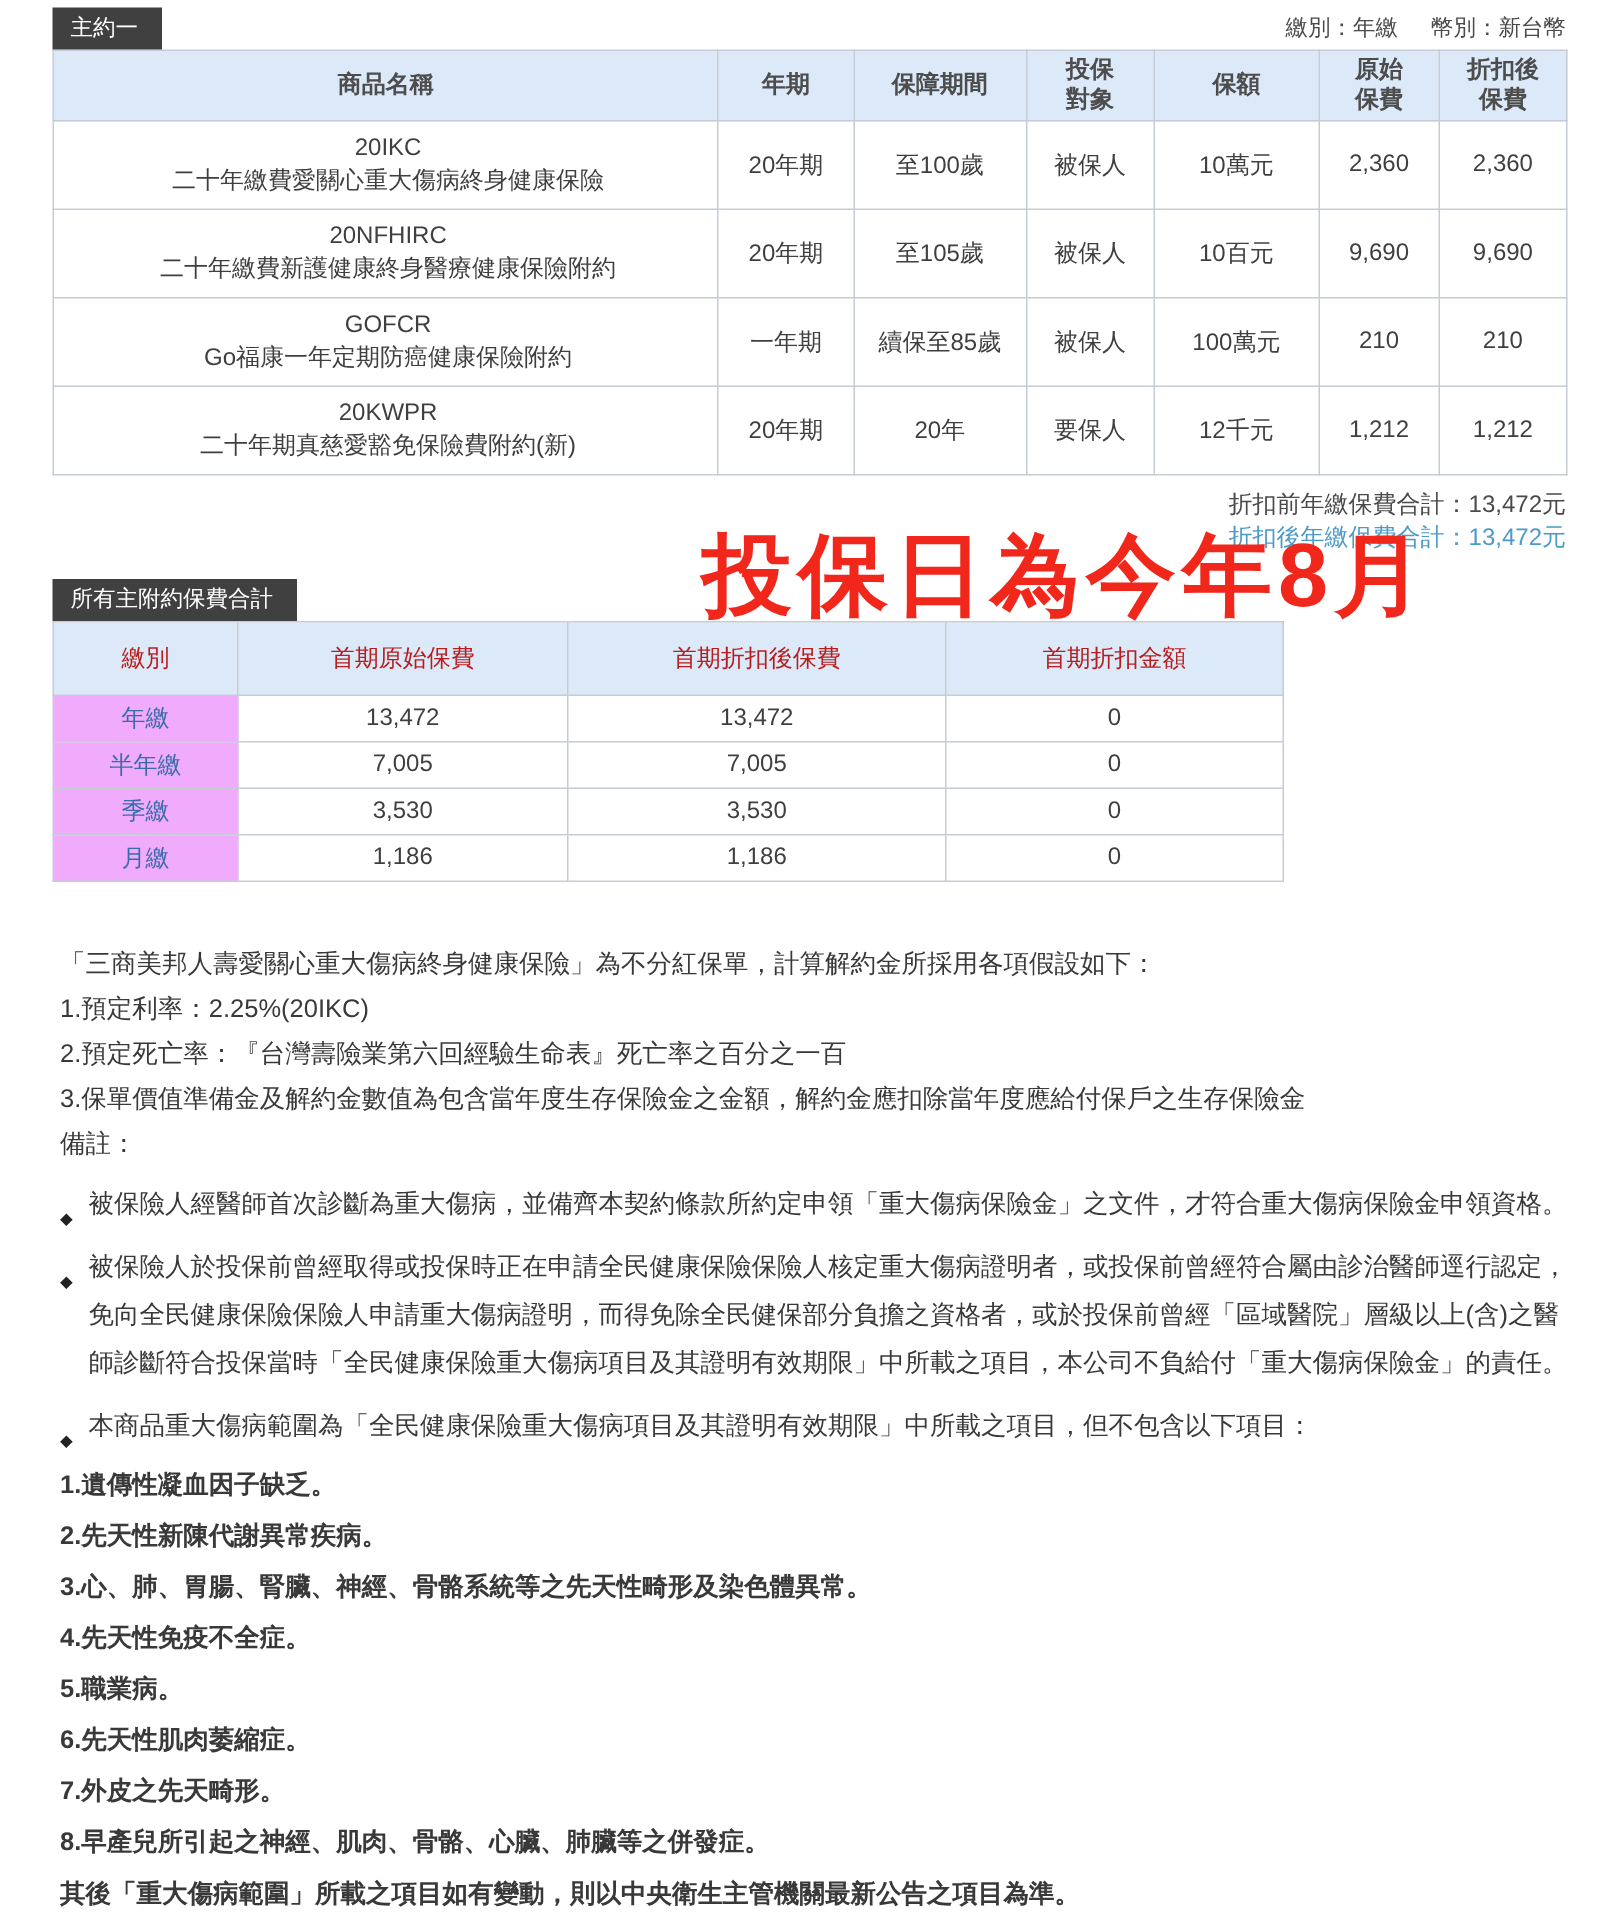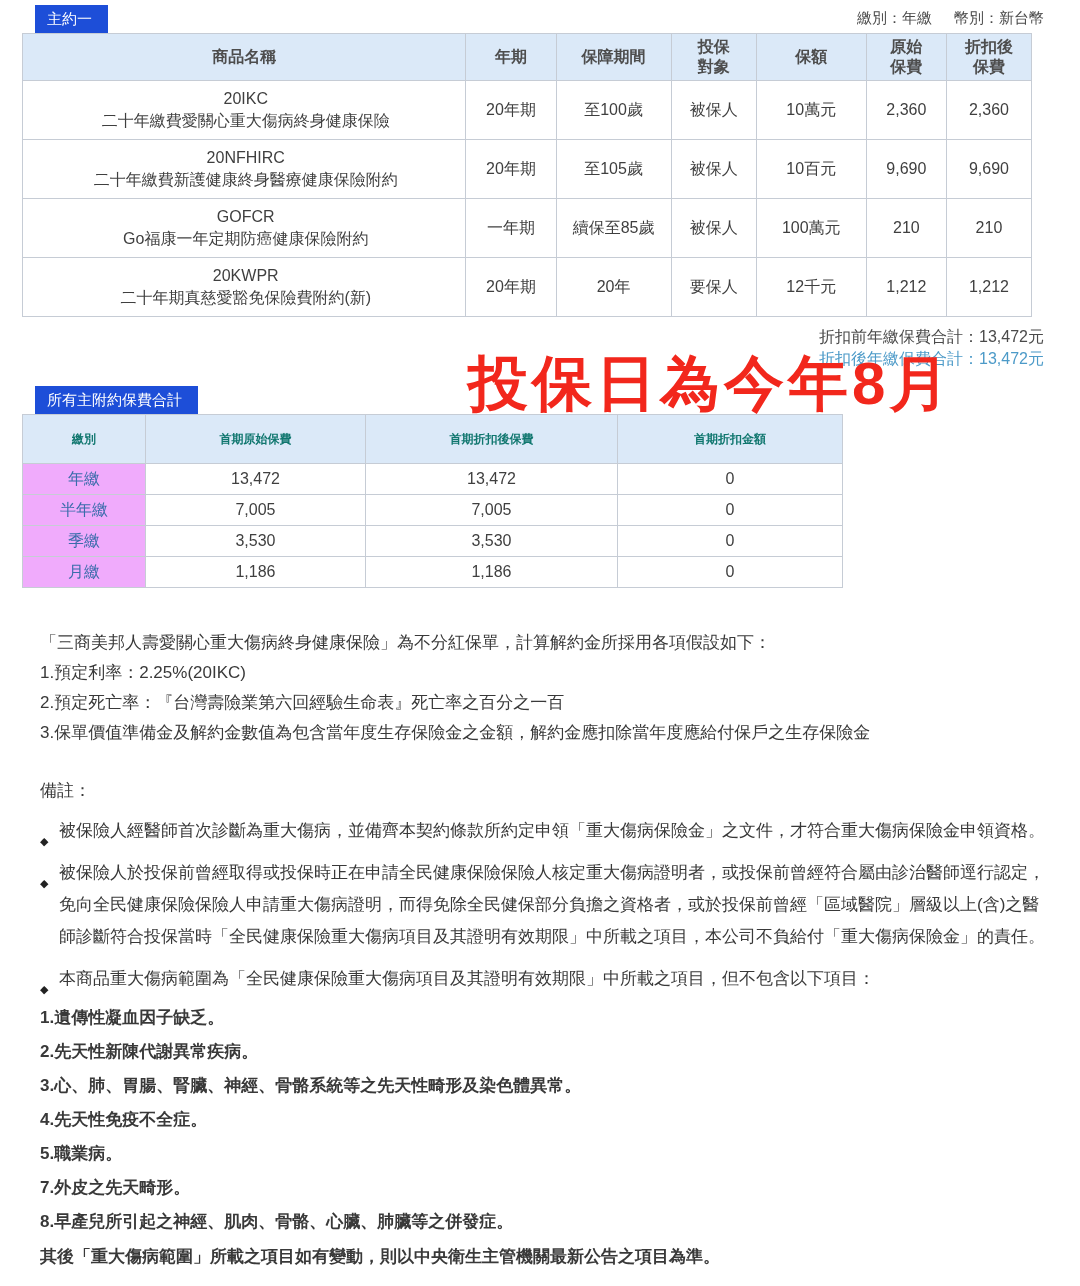--- a/index.html
+++ b/index.html
@@ -1,29 +1,29 @@
 <!DOCTYPE html>
 <html><head>
 <meta charset="utf-8">
 <style>
   html,body{margin:0;padding:0;}
   body{
     width:1080px;height:1286px;background:#ffffff;position:relative;overflow:hidden;
     font-family:"Liberation Sans","DejaVu Sans",sans-serif;color:#3f3f3f;
   }
   .tab{
-    display:inline-block;background:#1d4ed8;color:#ffffff;
+    display:inline-block;background:#404040;color:#ffffff;
     font-size:15px;padding:5px 16px 5px 12px;margin-left:35px;line-height:18px;
   }
   .topbar{position:relative;padding-top:5px;}
   .top-right{
     position:absolute;top:9px;right:36px;font-size:15px;color:#4a4a4a;
   }
   .top-right span{margin-left:22px;}
-  table{border-collapse:collapse;table-layout:fixed;margin-left:22px;}
+  table{border-collapse:collapse;table-layout:fixed;margin-left:35px;}
   th,td{border:1px solid #c6ccd5;}
   .main-table{width:1010px;}
   .main-table thead th{
     background:#dbe9f8;font-weight:bold;color:#4d4d4d;font-size:16px;
     height:44px;line-height:1.25;white-space:pre-line;
   }
   .main-table td{
     height:50px;text-align:center;font-size:16px;color:#3f3f3f;
   }
   .main-table td.product{
@@ -31,38 +31,38 @@
   }
   .totals{
     width:1009px;margin-left:35px;text-align:right;margin-top:9px;
     font-size:16px;line-height:22px;
   }
   .totals .before{color:#4a4a4a;}
   .totals .after{color:#4c9ac8;}
   .section2-tab{margin-top:16px;}
   .summary-table{width:820px;}
   .summary-table thead th{
-    background:#dbe9f8;font-weight:bold;color:#0f766e;font-size:12px;height:46px;
+    background:#dbe9f8;font-weight:normal;color:#b91c1c;font-size:16px;height:46px;
   }
   .summary-table td{
     height:28px;text-align:center;font-size:16px;color:#3f3f3f;
   }
   .summary-table td.mode{
     background:#f0abfc;color:#3a6cab;
   }
   .stamp{
     position:absolute;left:468px;top:352px;z-index:20;
     font-size:60px;font-weight:bold;color:#f2271c;letter-spacing:4px;
     line-height:1.05;white-space:nowrap;
   }
   .notes{
     margin:40px 35px 0 40px;font-size:17px;color:#393939;
   }
   .notes .pline{margin:0;line-height:30px;}
-  .notes .remark-title{margin-top:28px;line-height:30px;}
+  .notes .remark-title{margin-top:0;line-height:30px;}
   .bullet-item{
     position:relative;padding-left:19px;margin:9px 0 10px 0;line-height:32px;
   }
   .bullet-item .diamond{
     position:absolute;left:0;top:10px;font-size:11px;color:#222;
   }
   .excl{font-weight:bold;margin:0 0 17px 0;line-height:17px;list-style:none;padding:0;}
   ul.excl-list{margin:14px 0 0 0;padding:0;}
   .excl-footer{font-weight:bold;line-height:17px;margin:18px 0 0 0;}
 </style>
@@ -220,19 +220,20 @@
   <div class="bullet-item">
     <span class="diamond">◆</span><span>本商品重大傷病範圍為「全民健康保險重大傷病項目及其證明有效期限」中所載之項目，但不包含以下項目：</span>
   </div>
 
   <ul class="excl-list">
     <li class="excl">1.遺傳性凝血因子缺乏。</li>
     <li class="excl">2.先天性新陳代謝異常疾病。</li>
     <li class="excl">3.心、肺、胃腸、腎臟、神經、骨骼系統等之先天性畸形及染色體異常。</li>
     <li class="excl">4.先天性免疫不全症。</li>
     <li class="excl">5.職業病。</li>
+    <li class="excl">6.先天性肌肉萎縮症。</li>
     <li class="excl">7.外皮之先天畸形。</li>
     <li class="excl">8.早產兒所引起之神經、肌肉、骨骼、心臟、肺臟等之併發症。</li>
   </ul>
 
   <p class="excl-footer">其後「重大傷病範圍」所載之項目如有變動，則以中央衛生主管機關最新公告之項目為準。</p>
 
 </div>
 
 </body></html>

